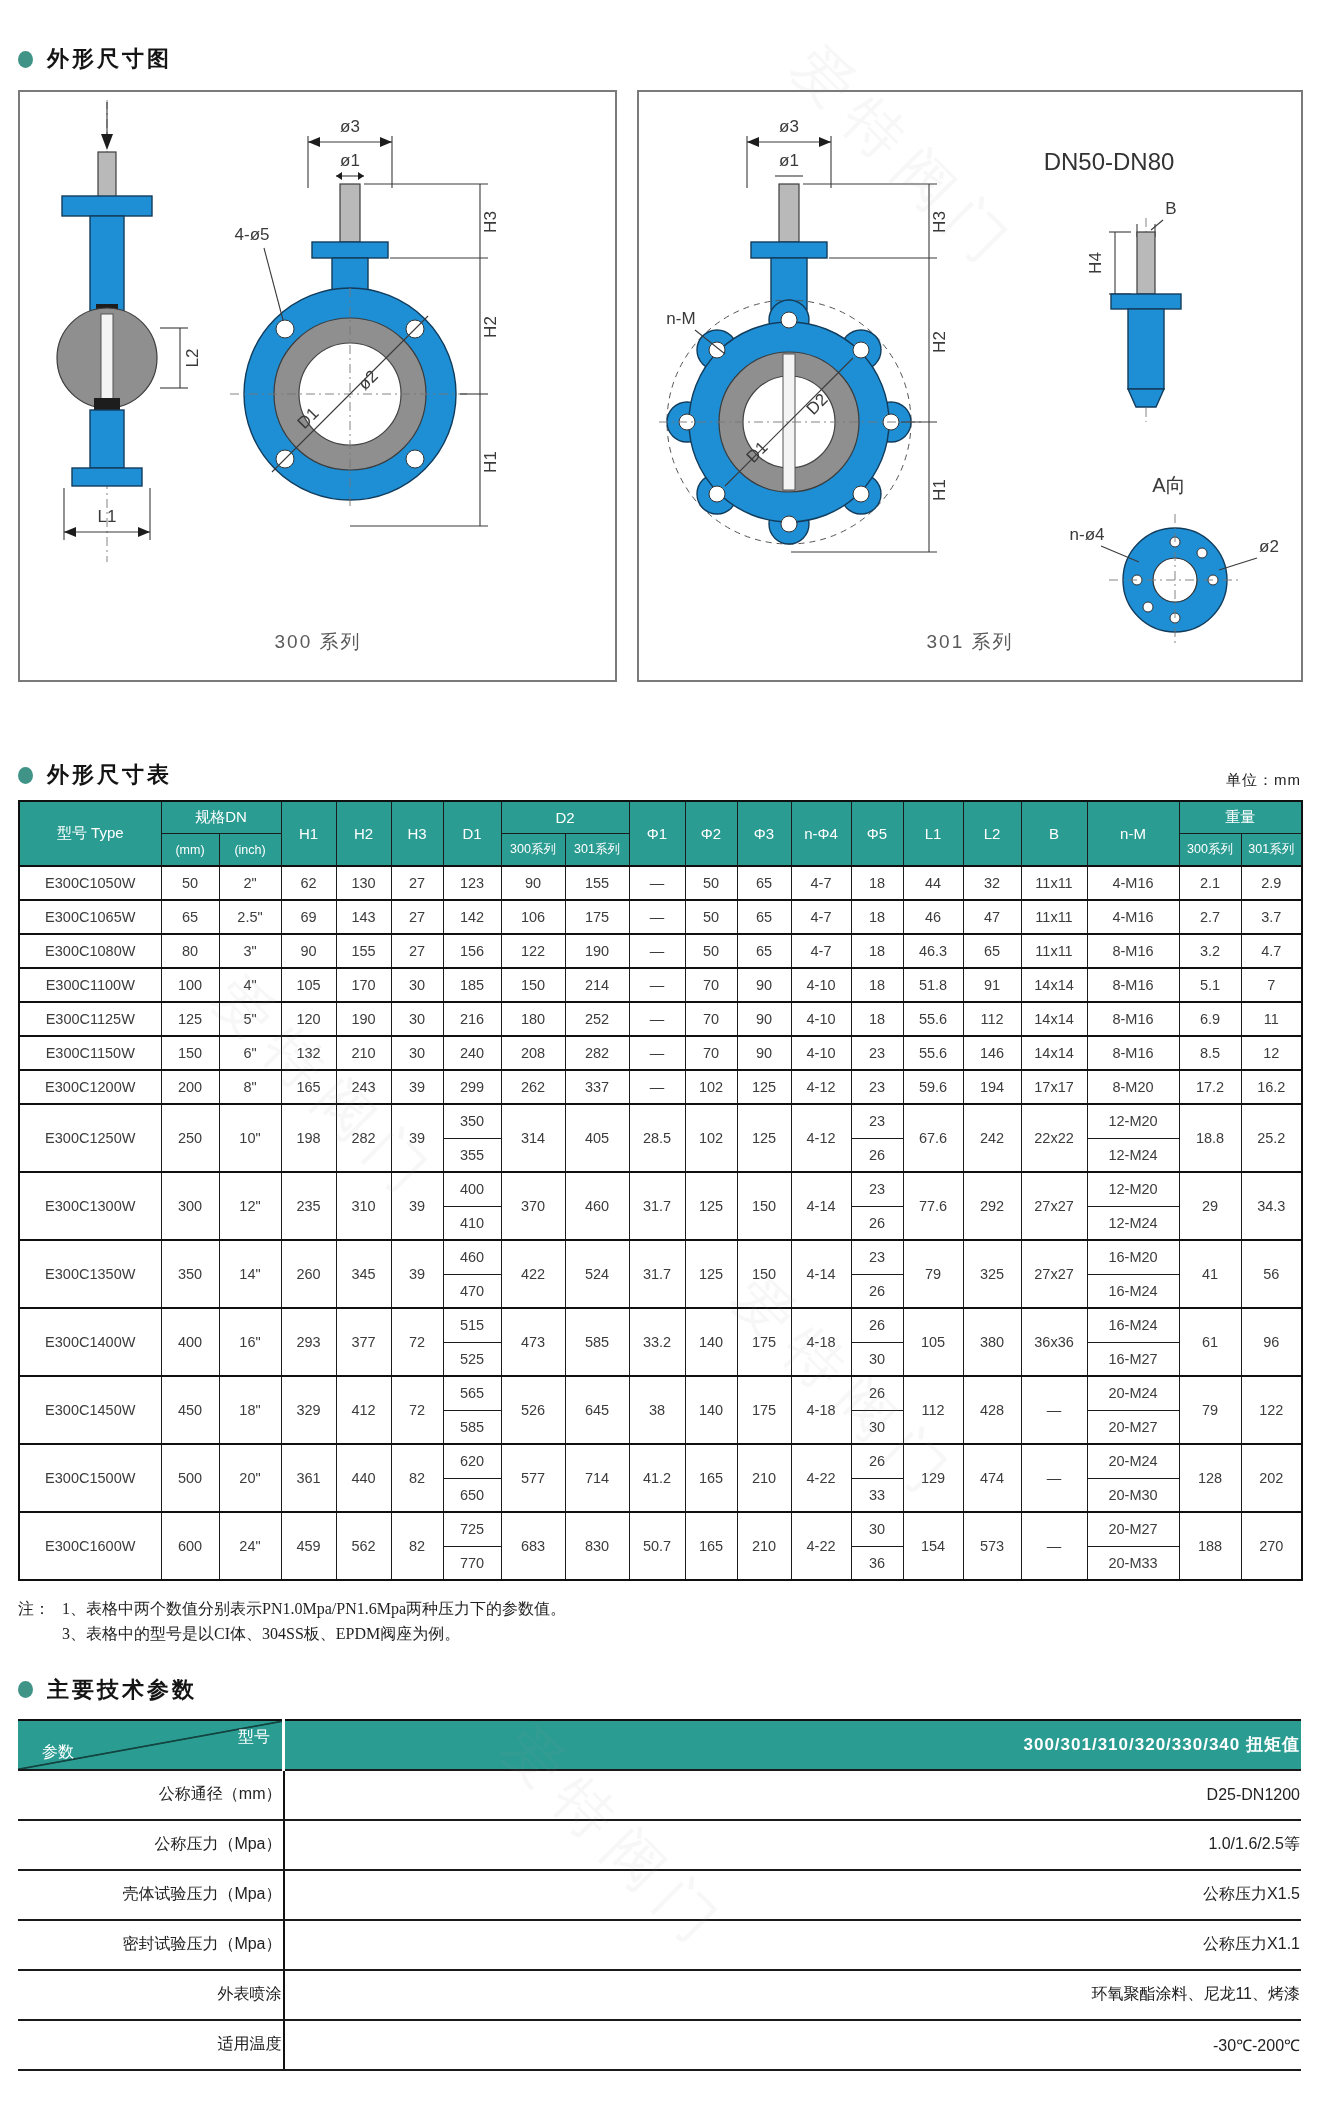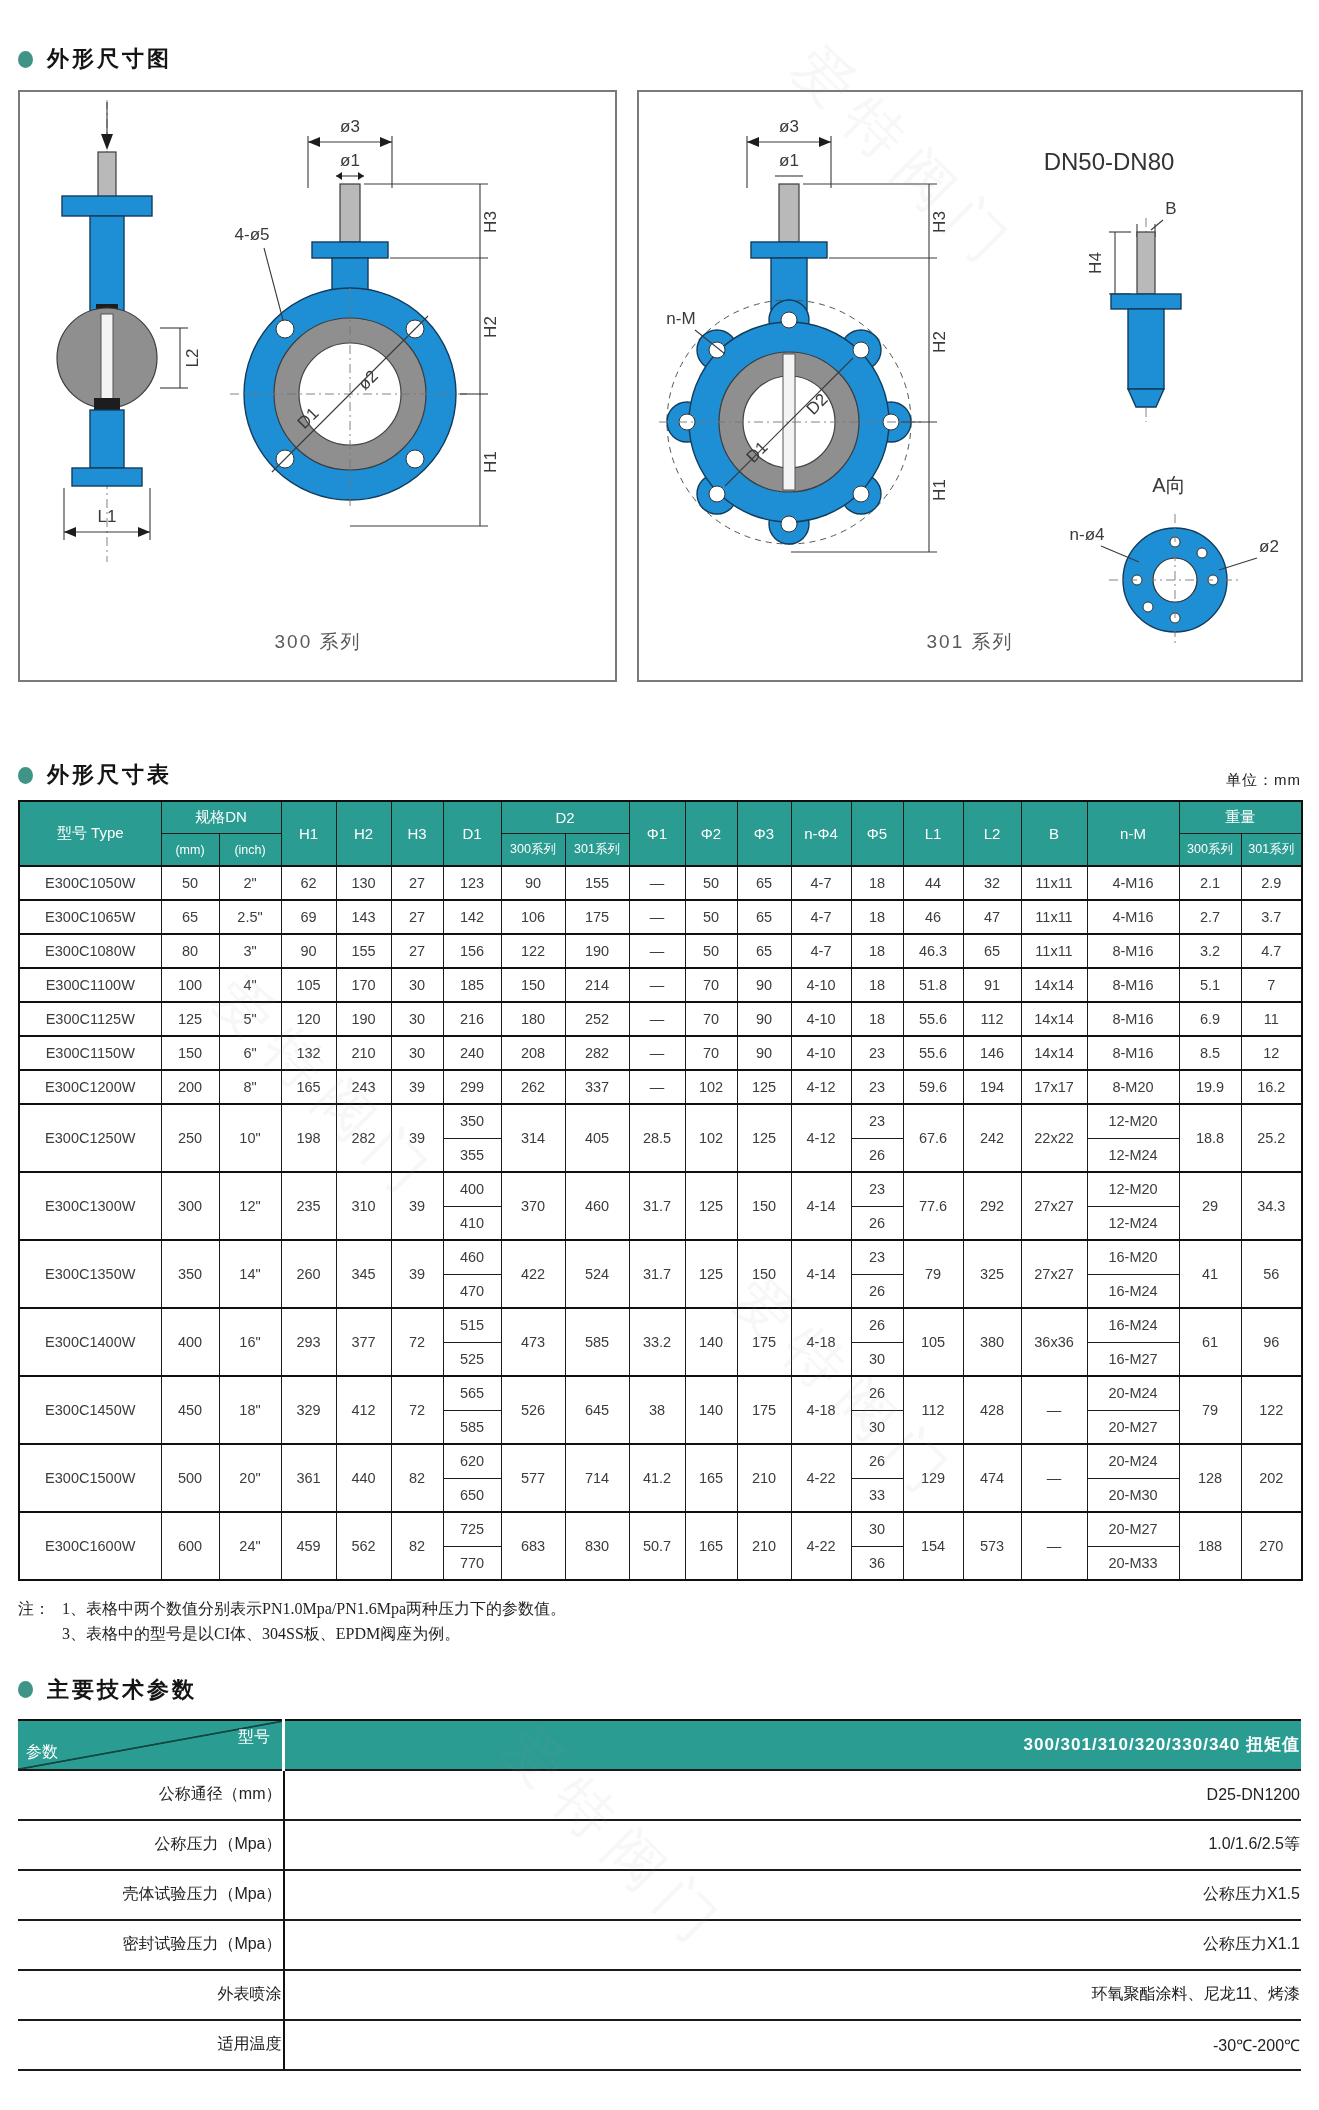--- a/index.html
+++ b/index.html
@@ -57,21 +57,21 @@
   .sec3{margin-top:28px;}
   table.params{border-collapse:collapse;width:1283px;margin-top:14px;table-layout:fixed;
                font-size:16px;color:#222;}
   table.params{border-top:2px solid #101010;border-bottom:2px solid #101010;}
   table.params td{border-bottom:2px solid #1a1a1a;text-align:right;height:46px;}
   table.params td.lab{border-right:2px solid #101010;}
   .ph-left{width:262px;background:var(--teal);color:#fff;position:relative;height:56px;
            border-right:3px solid #fff;
            background-image:linear-gradient(to bottom right,transparent calc(50% - 1px),rgba(0,0,0,.55) calc(50% - .2px),rgba(0,0,0,.55) calc(50% + .8px),transparent calc(50% + 1.6px)),linear-gradient(var(--teal),var(--teal));}
   .ph-left .tr-lbl{position:absolute;top:6px;right:12px;font-size:16px;}
-  .ph-left .bl-lbl{position:absolute;bottom:6px;left:8px;font-size:16px;}
+  .ph-left .bl-lbl{position:absolute;bottom:6px;left:24px;font-size:16px;}
   .ph-right{background:var(--teal);color:#fff;font-size:17px;font-weight:bold;height:56px;
             text-align:center;letter-spacing:1px;}
 </style>
 </head>
 <body>
 
 <div class="wm" style="left:760px;top:120px;">爱特阀门</div>
 <div class="wm" style="left:180px;top:1050px;">爱特阀门</div>
 <div class="wm" style="left:700px;top:1350px;">爱特阀门</div>
 <div class="wm" style="left:470px;top:1800px;">爱特阀门</div>
@@ -452,21 +452,21 @@
           <td>337</td>
           <td>—</td>
           <td>102</td>
           <td>125</td>
           <td>4-12</td>
           <td>23</td>
           <td>59.6</td>
           <td>194</td>
           <td>17x17</td>
           <td>8-M20</td>
-          <td>19.9</td>
+          <td>17.2</td>
           <td>16.2</td>
         </tr>
         <tr>
           <td rowspan="2">E300C1250W</td>
           <td rowspan="2">250</td>
           <td rowspan="2">10"</td>
           <td rowspan="2">198</td>
           <td rowspan="2">282</td>
           <td rowspan="2">39</td>
           <td>350</td>

